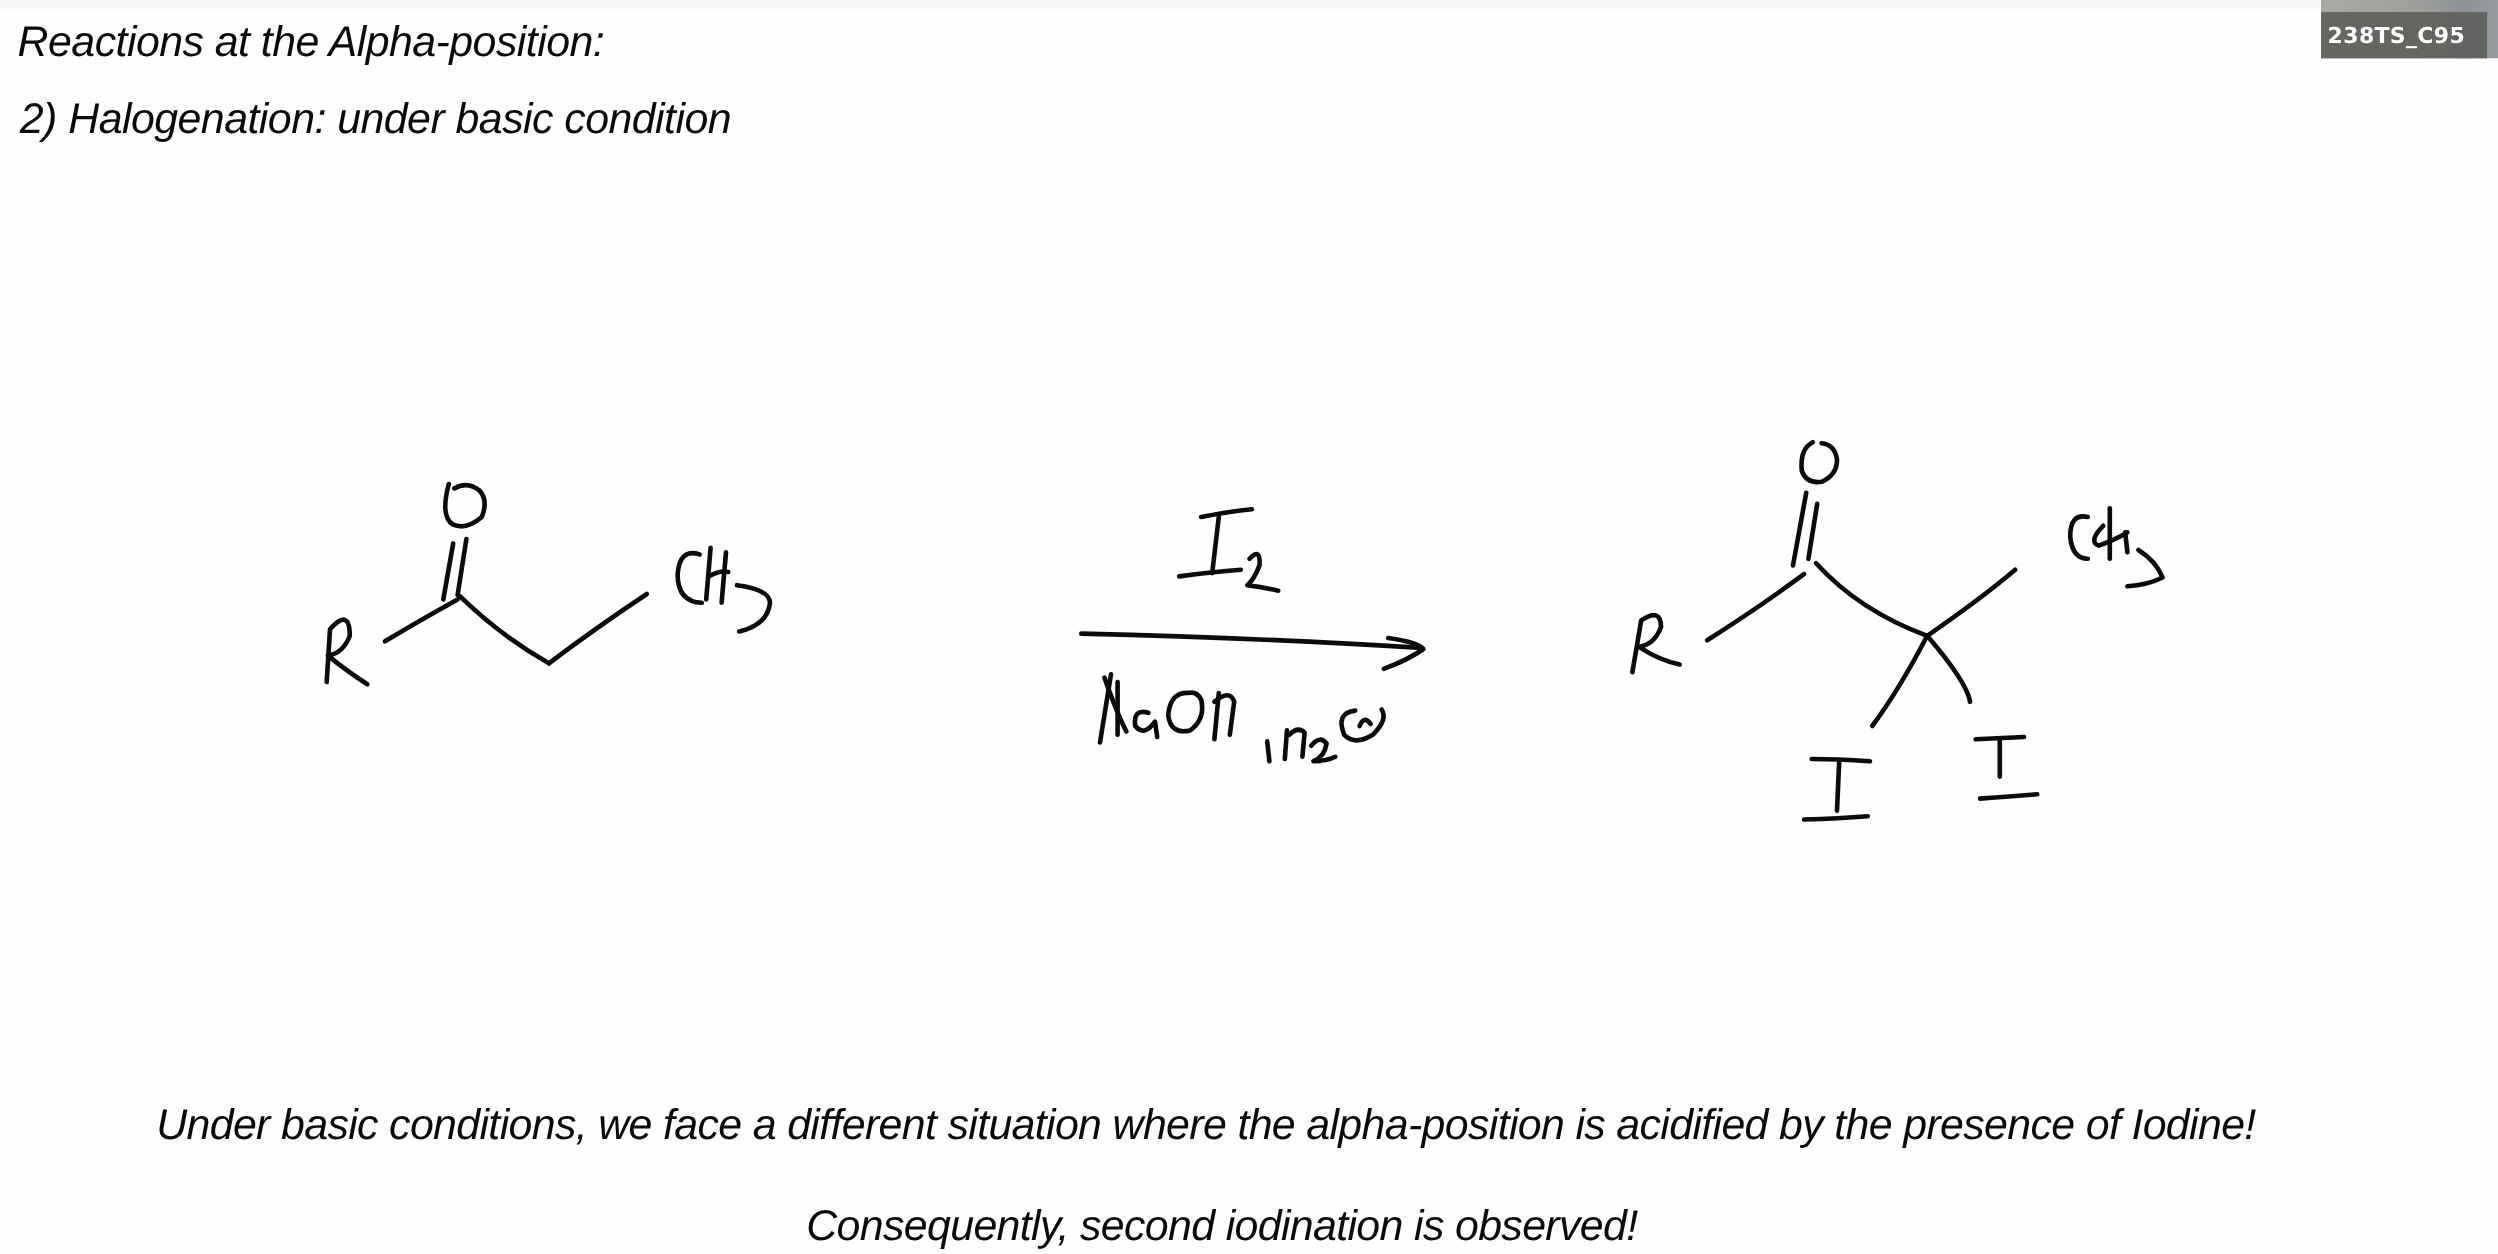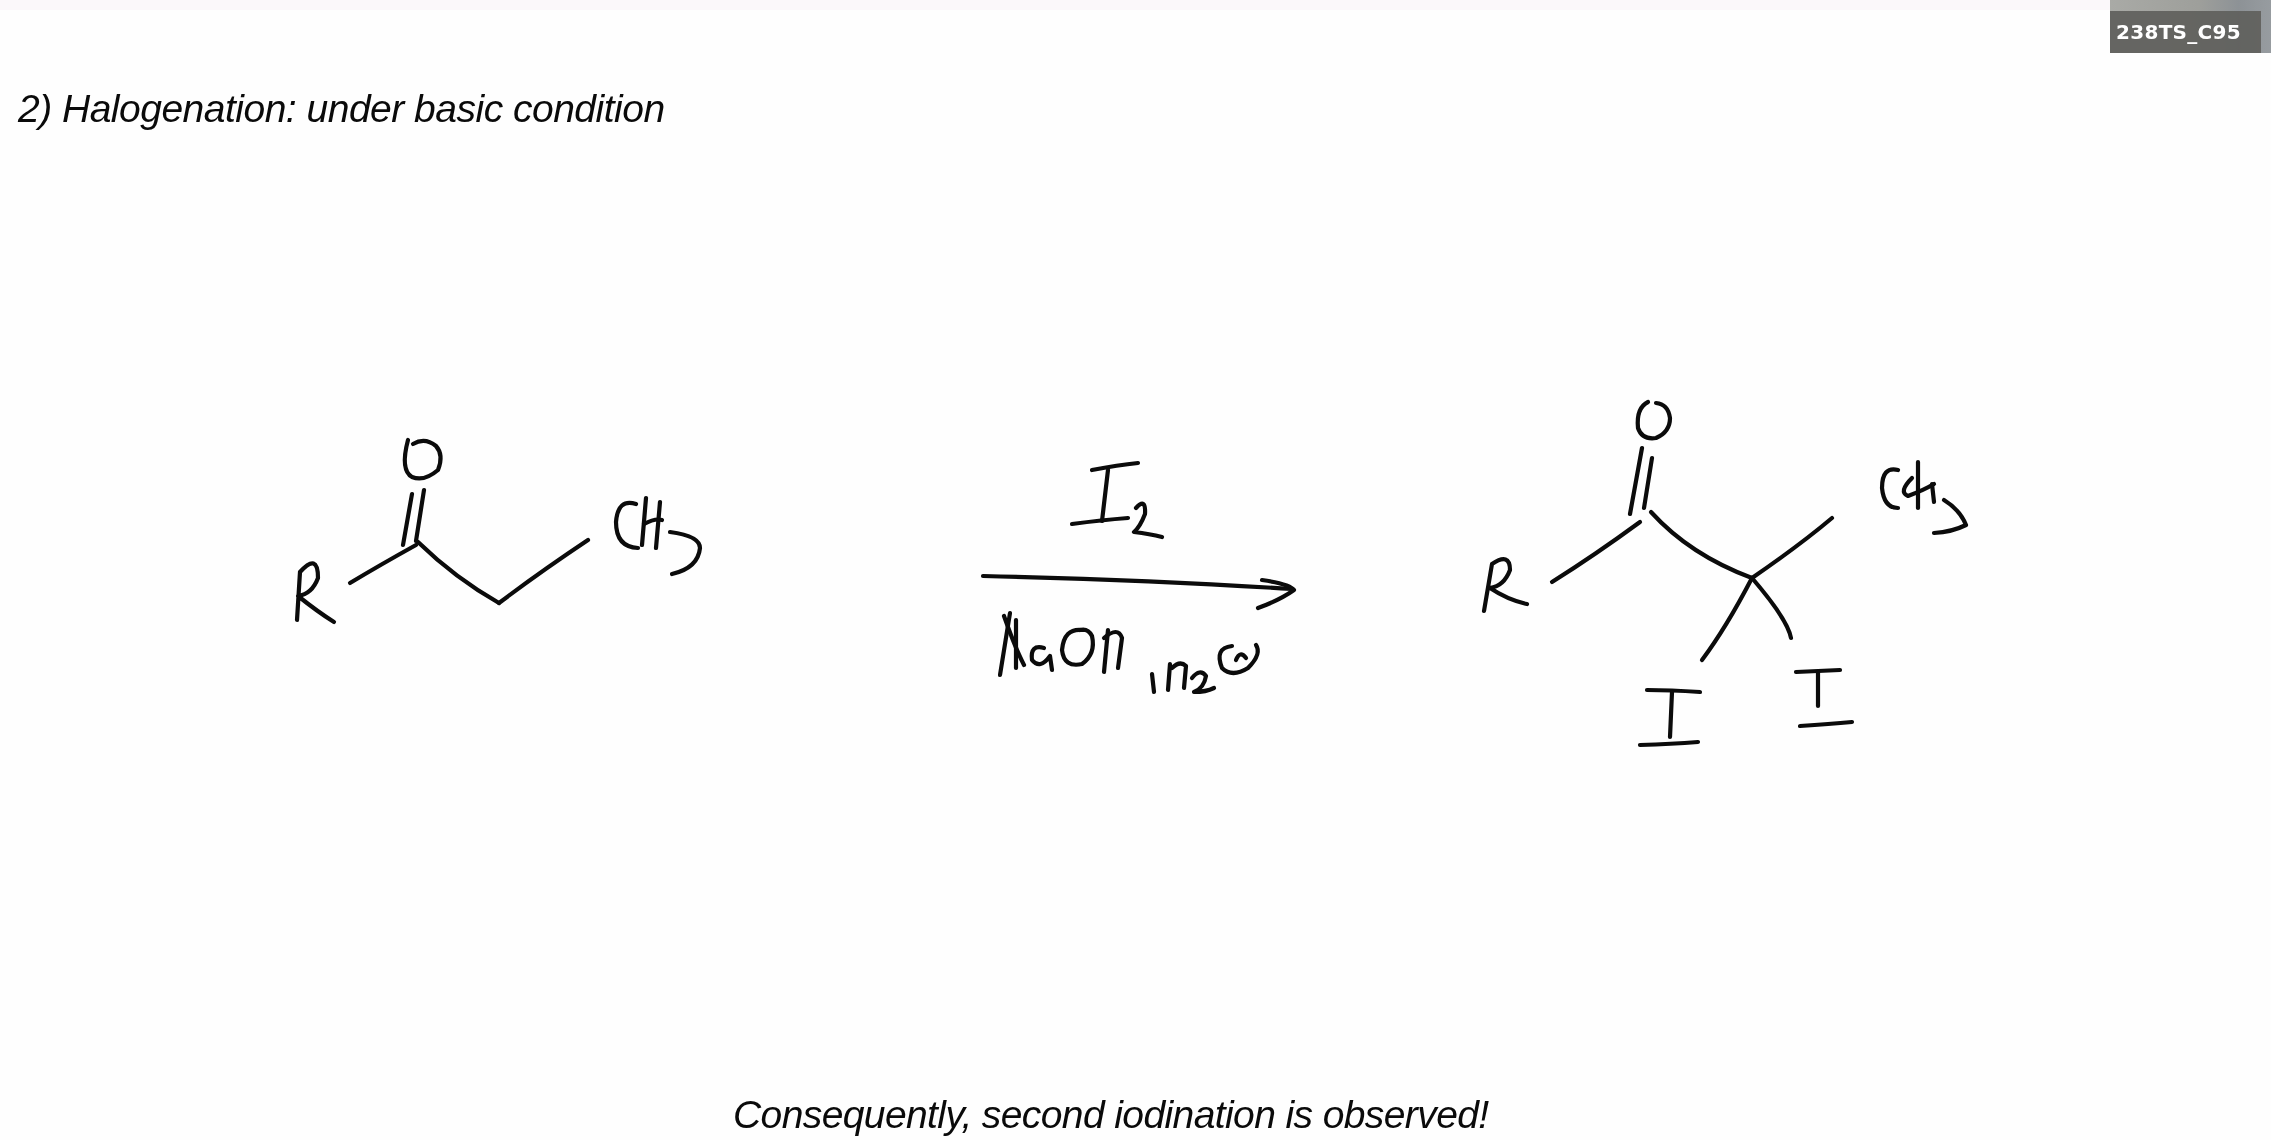--- a/index.html
+++ b/index.html
@@ -92,20 +92,21 @@
     }
     .caption-1 { left: 142px; top: 998px; }
     .caption-2 { left: 733px; top: 1090px; }
   </style>
 </head>
 <body>
 
 <div class="slide">
   <div class="top-strip"></div>
 
+  <div class="title">Reactions at the Alpha-position:</div>
   <div class="subtitle">2) Halogenation: under basic condition</div>
 
   <div class="cam-overlay"></div>
   <div class="cam-label">238TS_C95</div>
 
   <svg class="drawing" viewBox="0 0 2271 1140" xmlns="http://www.w3.org/2000/svg">
 
     <g>
 
       <g>
@@ -206,14 +207,15 @@
       </g>
 
       <g>
         <path d="M1796 672 Q1818 671 1840 670"></path>
         <path d="M1818 672 L1818 706"></path>
         <path d="M1800 726 Q1830 724 1852 722"></path>
       </g>
     </g>
   </svg>
 
+  <div class="caption caption-1">Under basic conditions, we face a different situation where the alpha-position is acidified by the presence of Iodine!</div>
   <div class="caption caption-2">Consequently, second iodination is observed!</div>
 </div>
 
 </body></html>

